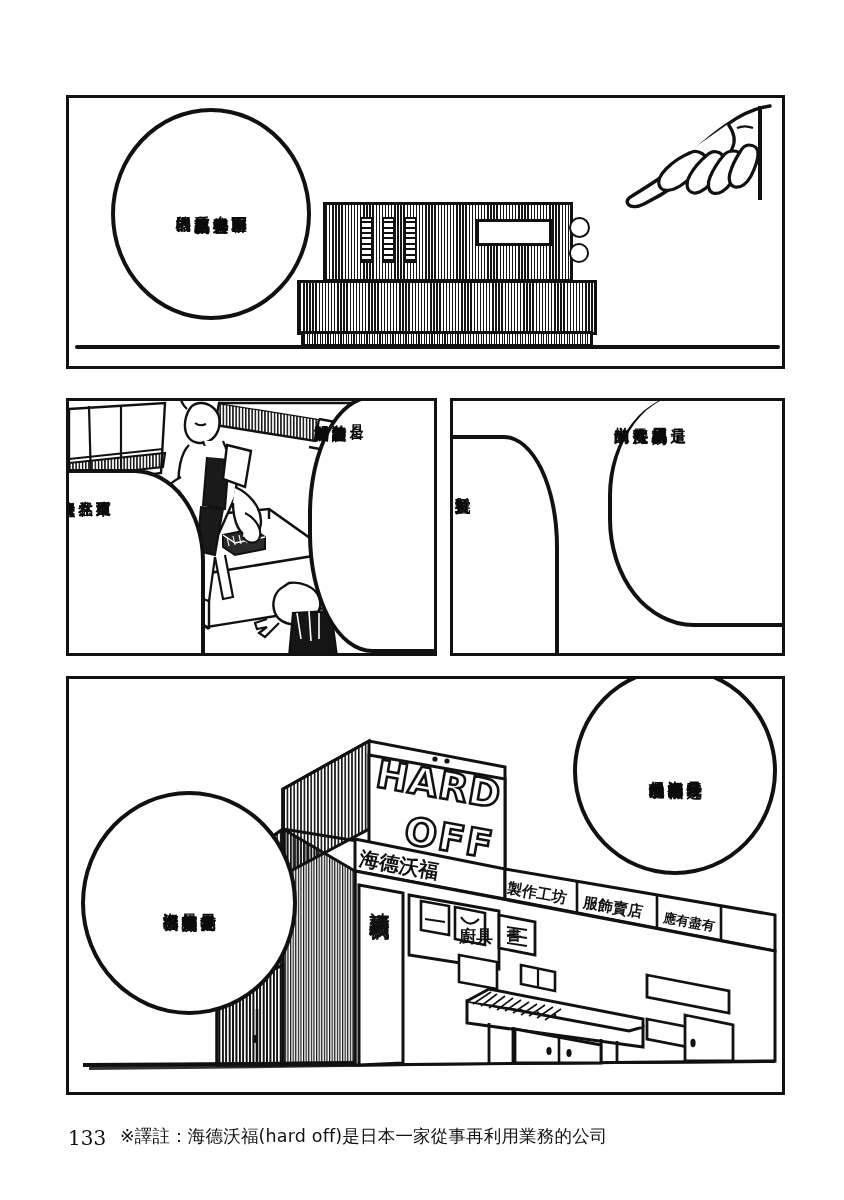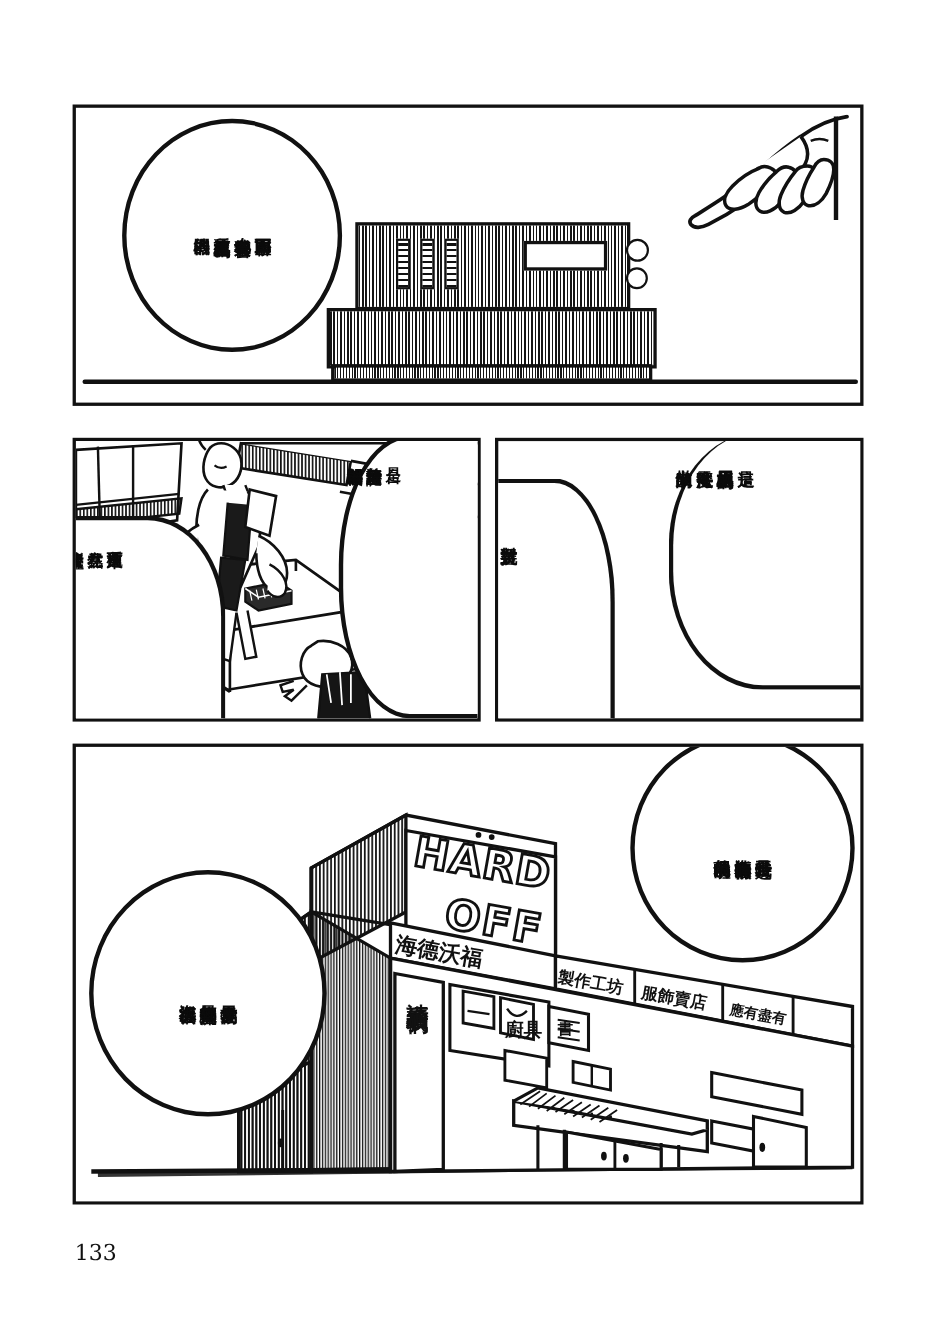--- a/index.html
+++ b/index.html
@@ -362,15 +362,16 @@
     </div>
     <div class="balloon" id="p4-balloon-left">
       <span class="vtext">畢竟世界萬物
 最終都會流落到
 海德沃福去</span>
     </div>
   </div>
 
   <div id="footer">
     <div id="page-num">133</div>
+    <div id="tl-note">※譯註：海德沃福(hard off)是日本一家從事再利用業務的公司</div>
   </div>
 
 </div>
 
 </body></html>

